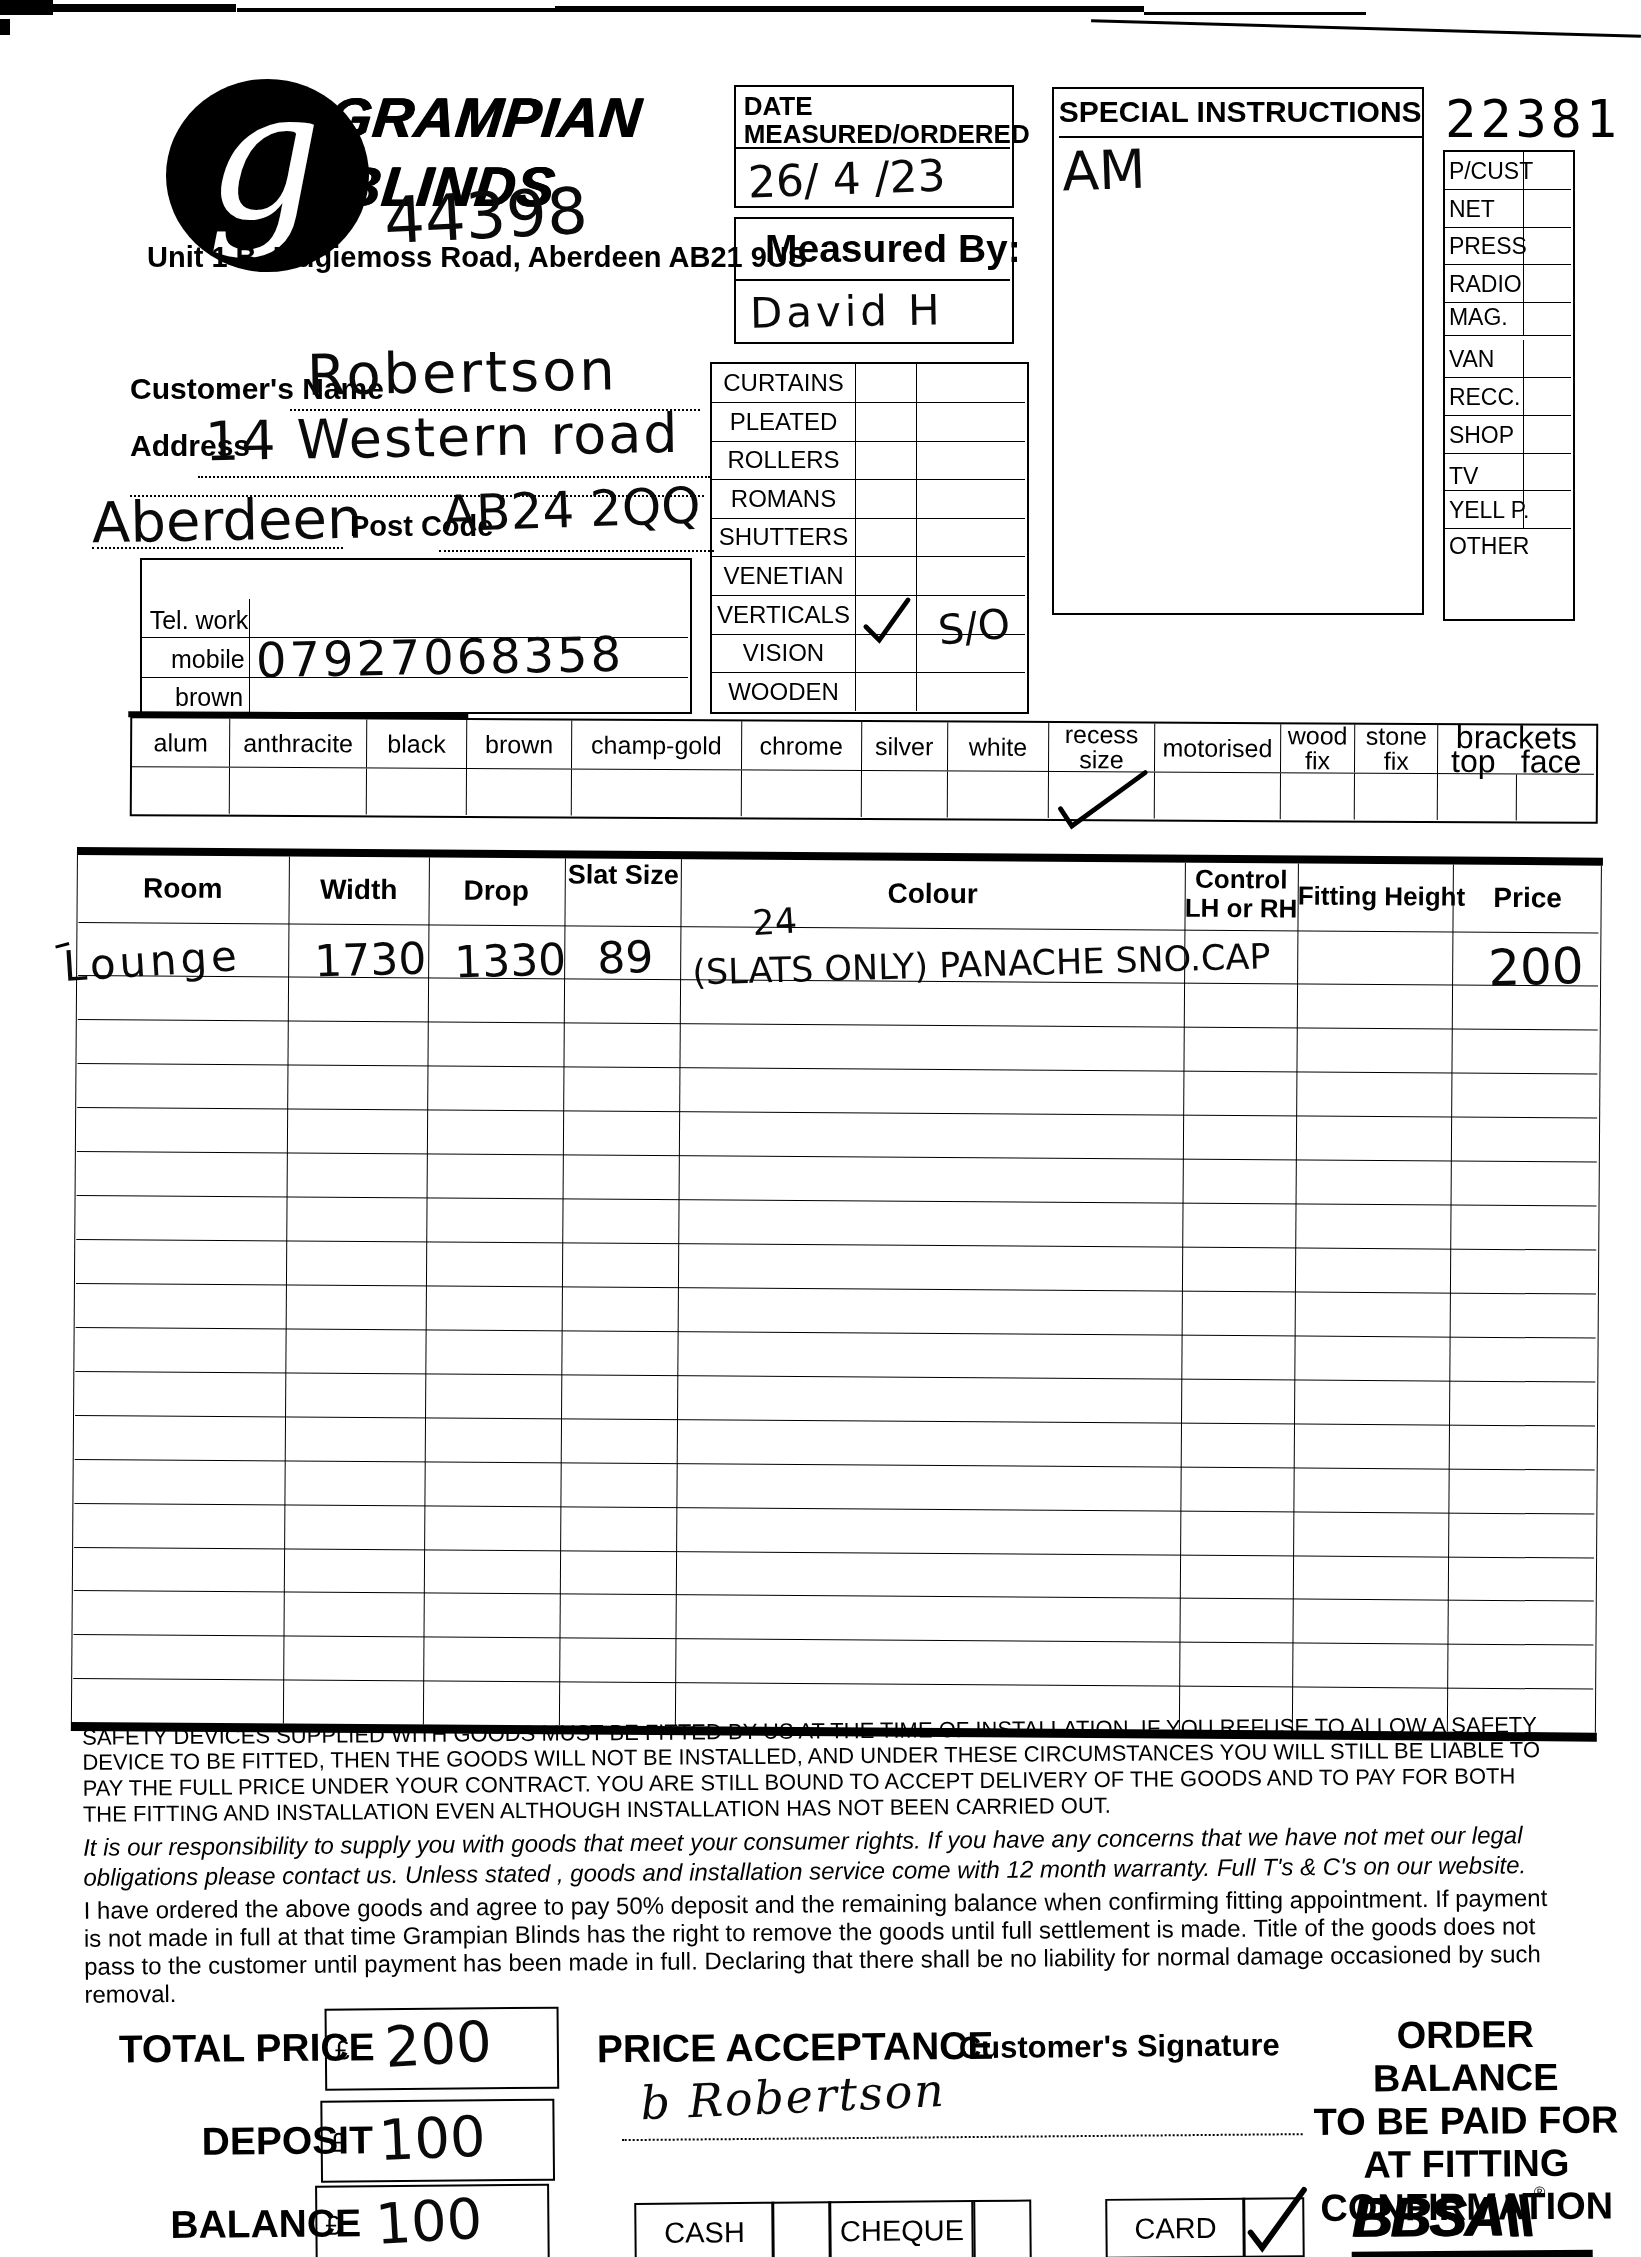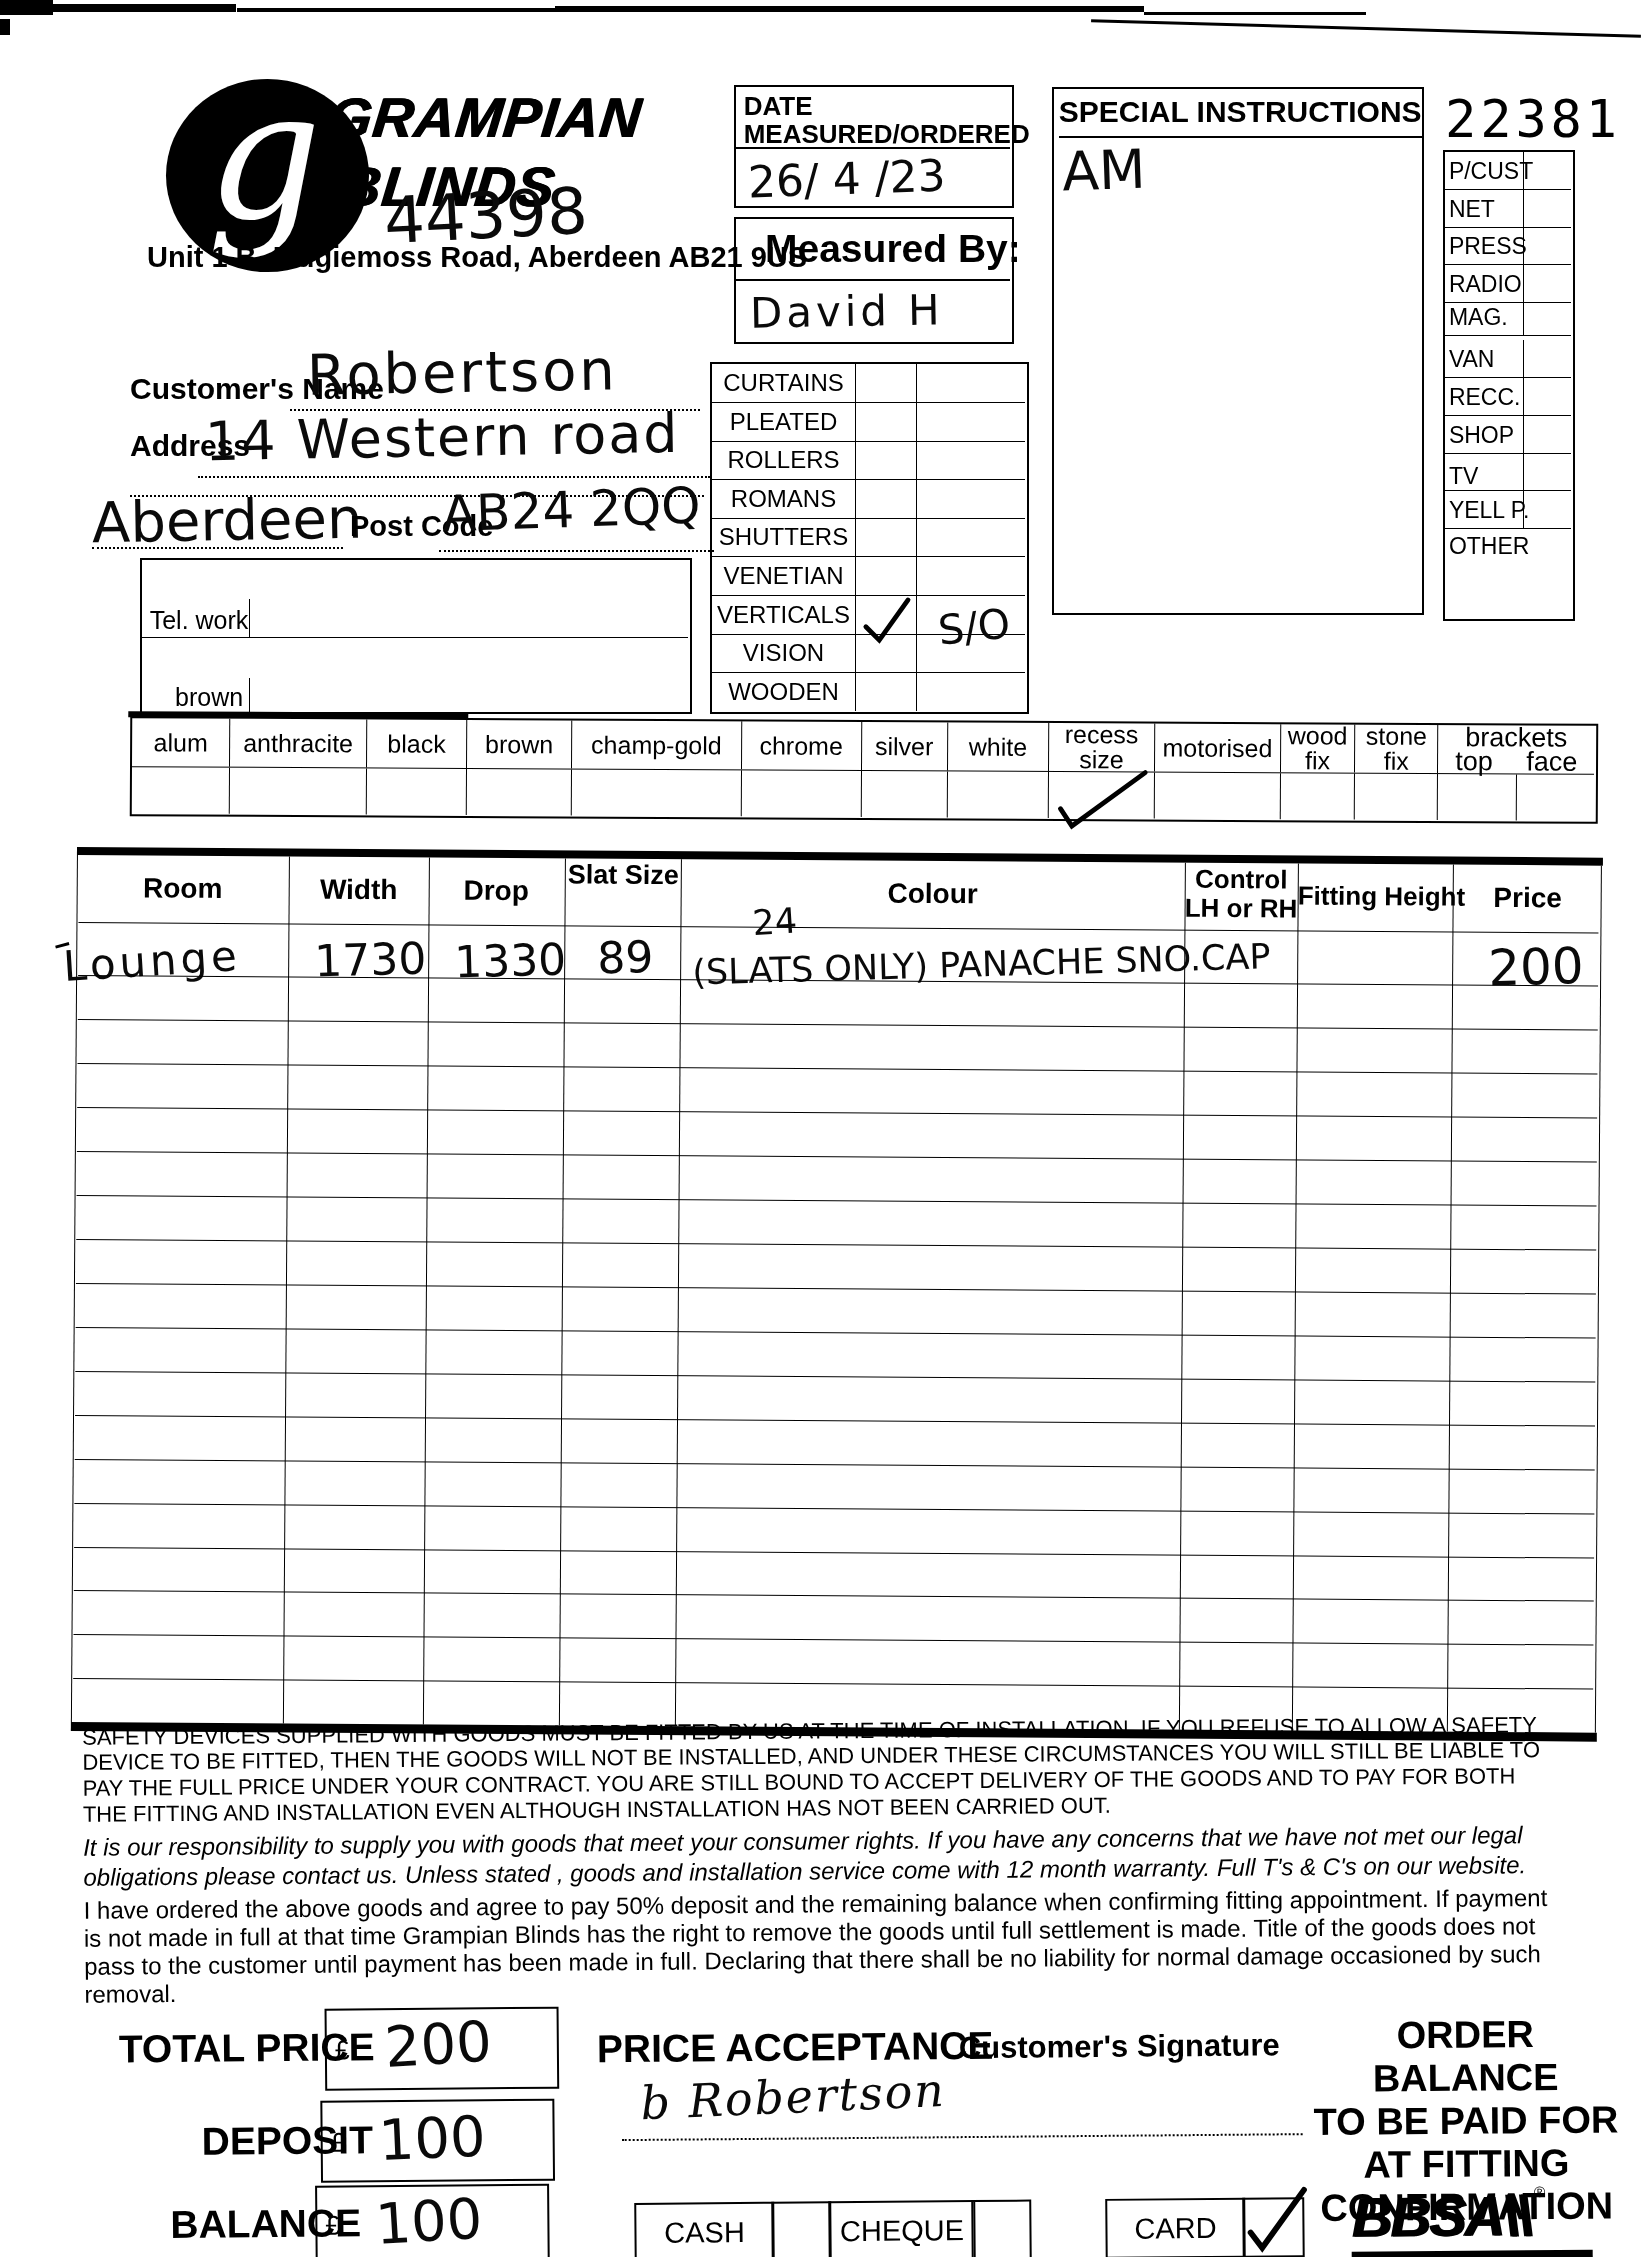--- a/index.html
+++ b/index.html
@@ -122,20 +122,25 @@
   <div class="b dot" style="left:92px;top:547px;width:251px"></div>
   <div class="b bold nw" style="left:350px;top:510px;font-size:29px">Post Code</div>
   <div class="b dot" style="left:439px;top:550px;width:275px"></div>
   <div class="b hand" style="left:442px;top:481px;font-size:50px;transform:rotate(-2deg);z-index:3">AB24 2QQ</div>
 
   <div class="b box" style="left:140px;top:558px;width:552px;height:156px">
     <div class="b row-b" style="left:0;top:39px;width:546px;height:39px">
       <span class="b cell-r" style="left:0;top:0;width:108px;height:39px"></span>
       <span class="b nw" style="left:7.7px;top:6.8px;font-size:25px">Tel. work</span>
       </div>
+    <div class="b row-b" style="left:0;top:77px;width:546px;height:41px">
+      <span class="b cell-r" style="left:0;top:0;width:108px;height:41px"></span>
+      <span class="b nw" style="left:29px;top:7.7px;font-size:25px">mobile</span>
+      <span class="b hand" style="left:114px;top:-7.7px;font-size:48px;letter-spacing:2.9px;transform:rotate(-1deg)">07927068358</span>
+      </div>
     <div class="b" style="left:0;top:118px;width:546px;height:35px">
       <span class="b cell-r" style="left:0;top:0;width:108px;height:35px"></span>
       <span class="b nw" style="left:33px;top:4.8px;font-size:25px">brown</span>
       </div>
   </div>
 
   <div class="b box" style="left:710px;top:362px;width:319px;height:352px">
     <div class="b row-b flexc" style="left:0;top:0;width:313px;height:39px">
       <span class="cell-r flexc" style="width:143px;height:100%">
           <span style="font-size:24px">CURTAINS</span>
@@ -216,21 +221,21 @@
       <span class="opt-cell cell-r flexc" style="width:100px;font-size:25px">black</span>
       <span class="opt-cell cell-r flexc" style="width:105px;font-size:25px">brown</span>
       <span class="opt-cell cell-r flexc" style="width:170px;font-size:25px">champ-gold</span>
       <span class="opt-cell cell-r flexc" style="width:120px;font-size:25px">chrome</span>
       <span class="opt-cell cell-r flexc" style="width:86px;font-size:25px">silver</span>
       <span class="opt-cell cell-r flexc" style="width:101px;font-size:25px">white</span>
       <span class="opt-cell cell-r flexc ctr" style="width:106px;font-size:25px;line-height:25px">recess size</span>
       <span class="opt-cell cell-r flexc" style="width:126px;font-size:25px">motorised</span>
       <span class="opt-cell cell-r flexc ctr" style="width:74px;font-size:25px;line-height:25px">wood fix</span>
       <span class="opt-cell cell-r flexc ctr" style="width:83px;font-size:25px;line-height:25px">stone fix</span>
-      <span class="flexc" style="width:157px;flex-direction:column;font-size:27px">
+      <span class="flexc" style="width:157px;flex-direction:column;font-size:32px">
         <span style="line-height:25px">brackets</span>
         <span style="display:flex;width:100%;justify-content:space-around;line-height:23px">
           <span>top</span>
           <span>face</span>
           </span>
         </span>
     </div>
     <div style="display:flex;width:1462px;height:46px">
       <span class="cell-r" style="width:98px"></span>
         <span class="cell-r" style="width:137px"></span>

